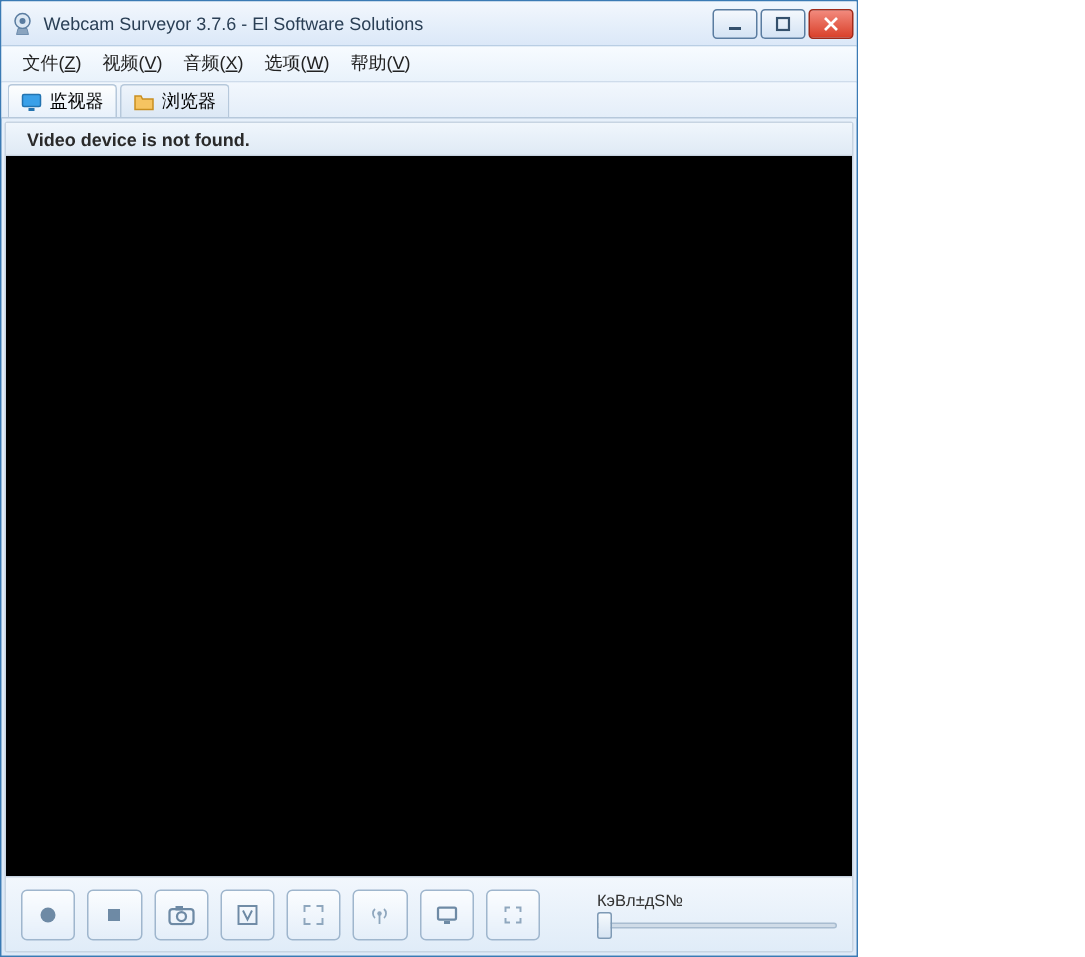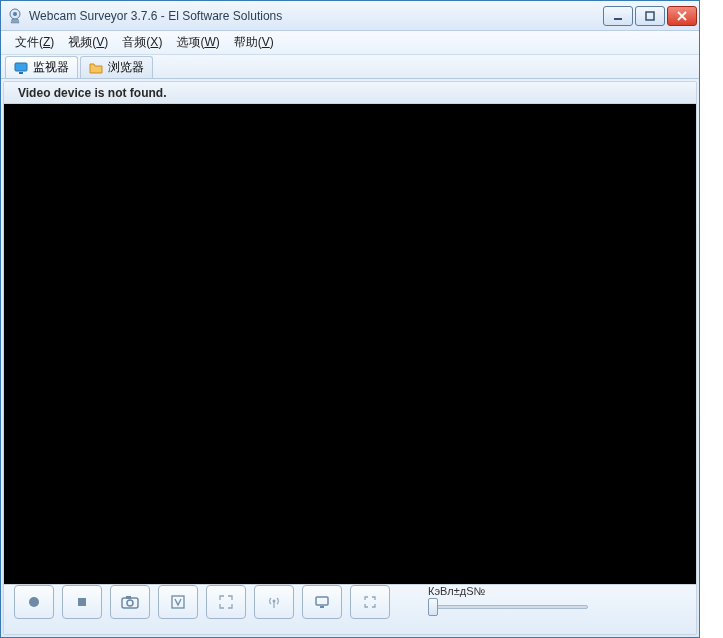--- a/index.html
+++ b/index.html
@@ -1,17 +1,17 @@
 <!DOCTYPE html>
 <html><head>
 <meta charset="utf-8">
 <style>
   * { box-sizing: border-box; margin: 0; padding: 0; }
   html, body { width: 723px; height: 638px; font-family: "Microsoft YaHei", Tahoma, sans-serif; font-size: 12px; background: #fff; }
-  .window { width: 700px; height: 638px; border: 1px solid #3a7ab4; background: linear-gradient(#e8f1fb, #dde9f7); display: flex; flex-direction: column; }
+  .window { width: 572px; height: 638px; border: 1px solid #3a7ab4; background: linear-gradient(#e8f1fb, #dde9f7); display: flex; flex-direction: column; }
   
   .titlebar { height: 30px; background: linear-gradient(#f2f7fd, #dbe8f8); display: flex; align-items: center; padding: 0 2px 0 6px; border-bottom: 1px solid #b9cee4; }
   .titlebar .app-icon { width: 16px; height: 16px; margin-right: 6px; display:flex; align-items:center; justify-content:center; }
   .titlebar .title { color: #2a3f55; flex: 1; }
   .win-controls { display: flex; gap: 2px; }
   .win-btn { width: 30px; height: 20px; border: 1px solid #5a7ca0; border-radius: 3px; display:flex; align-items:center; justify-content:center; background: linear-gradient(#f4f8fd,#d4e3f4); cursor: pointer; }
   .win-btn.close { background: linear-gradient(#f28a7d,#d9402a); border-color:#a02a1a; }
   .win-btn svg { display:block; }
   
   .menubar { height: 24px; background: linear-gradient(#f7fbff,#e9f2fb); display:flex; align-items:center; padding: 0 14px; gap: 14px; border-bottom:1px solid #cfdceb; }
@@ -20,21 +20,21 @@
   
   .tabbar { height: 24px; background: linear-gradient(#f2f7fd,#e4eef9); display:flex; align-items:flex-end; padding-left:4px; border-bottom:1px solid #b6c8db;text-align:right; }
   .tab { height: 22px; border:1px solid #b6c8db; border-bottom:none; border-radius:3px 3px 0 0; background: linear-gradient(#fdfefe,#e8f1fb); display:flex; align-items:center; padding:0 8px; margin-right:2px; gap:5px; cursor:pointer; }
   .tab.inactive { background: linear-gradient(#eef4fb,#dce8f5); }
   .tab .tab-icon { width:14px; height:14px; display:flex; align-items:center; justify-content:center; }
   
   .content { flex:1; background:#fff; margin:2px; border:1px solid #c7d4e2; border-radius:2px; display:flex; flex-direction:column; }
   .status-strip { height:22px; background: linear-gradient(#f0f6fc,#dfeaf5); display:flex; align-items:center; padding:0 14px; font-weight:bold; color:#2a2a2a; border-bottom:1px solid #c7d4e2; }
   .video-area { flex:1; background:#000; margin:0; }
   
-  .bottombar { height:50px; background: linear-gradient(#f2f7fd,#e0ecf8); display:flex; align-items:flex-start; padding:0 10px; gap:8px; border-top:1px solid #c7d4e2; }
+  .bottombar { height:50px; background: linear-gradient(#f2f7fd,#e0ecf8); display:flex; align-items:center; padding:0 10px; gap:8px; border-top:1px solid #c7d4e2; }
   .tool-btn { width:40px; height:34px; border:1px solid #9fb6cd; border-radius:4px; background: linear-gradient(#fbfdff,#e4eef9); display:flex; align-items:center; justify-content:center; cursor:pointer; color:#5a7590; }
   .tool-btn svg { display:block; }
   .slider-section { margin-left:30px; display:flex; flex-direction:column; gap:2px; }
   .slider-label { font-size:11px; color:#333; }
   .slider-track { width:160px; height:16px; position:relative; display:flex; align-items:center; }
   .slider-track .track { height:4px; background:#d0dce8; border:1px solid #a8bcd0; border-radius:2px; width:100%; }
   .slider-track .thumb { position:absolute; left:0; width:10px; height:18px; background:linear-gradient(#f6fafd,#d6e4f2); border:1px solid #7e9ab5; border-radius:2px; cursor:pointer; }
 </style>
 </head>
 <body>

